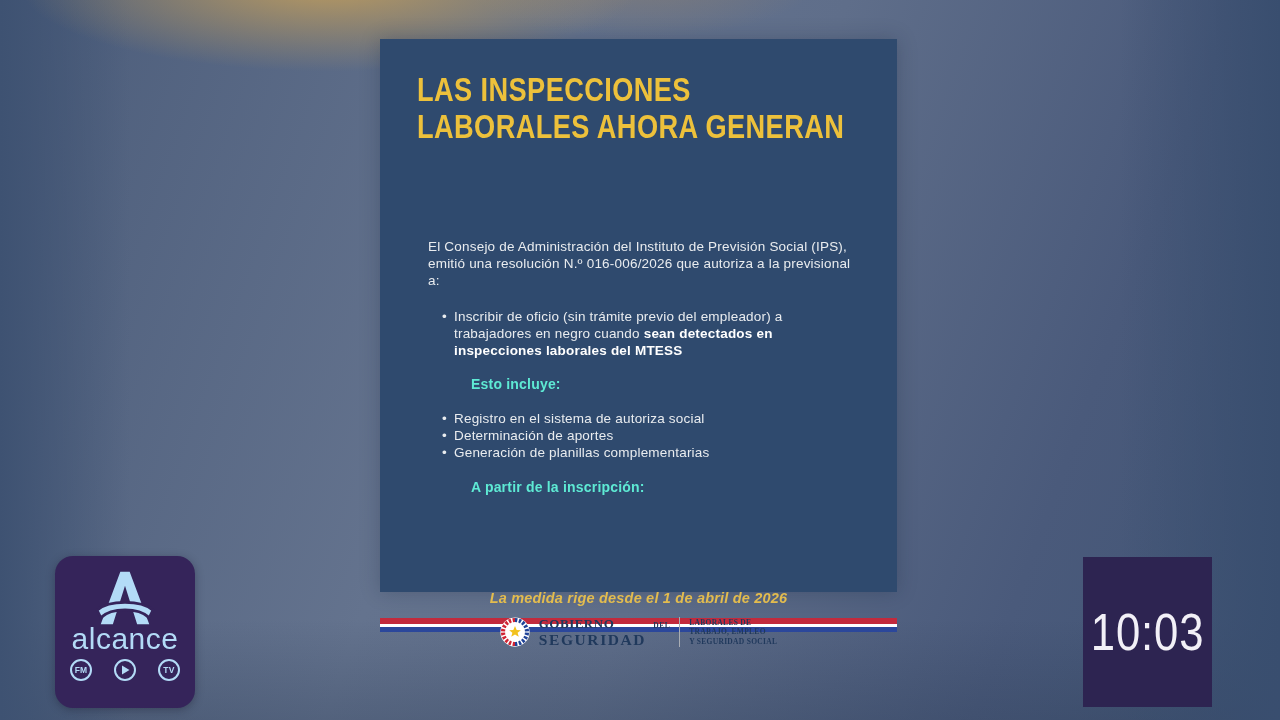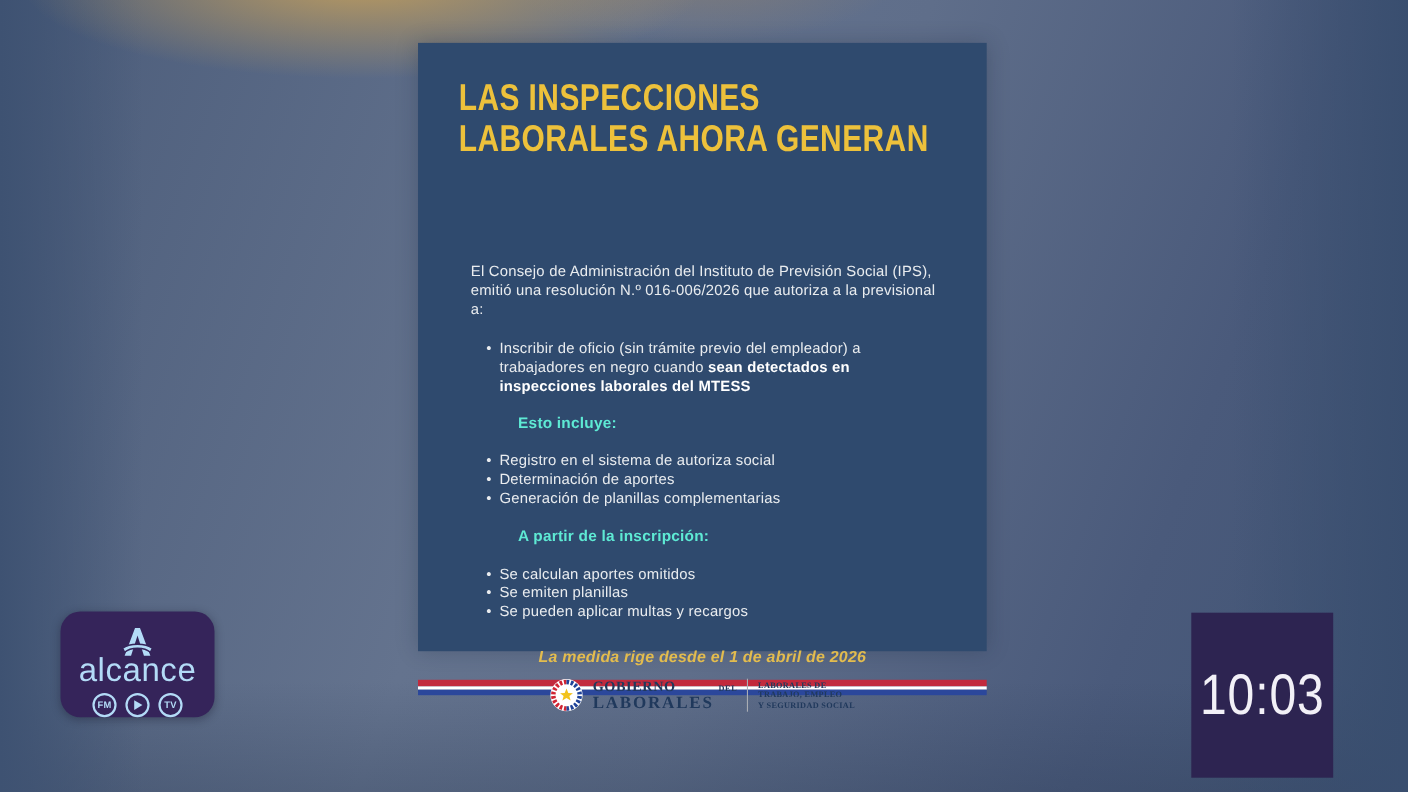--- a/index.html
+++ b/index.html
@@ -68,28 +68,28 @@
   .emblem { width:30px; height:30px; flex:0 0 auto; }
   .gob { text-align:left; line-height:1; }
   .gob1 { font-size:13px; font-weight:700; letter-spacing:.5px; }
   .gob1 .del { font-size:7.5px; margin-left:3px; letter-spacing:.5px;padding-left:36px; }
   .gob2 { font-size:15.5px; font-weight:700; letter-spacing:1.6px; margin-top:2px; }
   .vdiv { width:1px; height:30px; background:#a9adb4; }
   .min { font-size:7.5px; font-weight:700; line-height:9.5px; letter-spacing:.3px; }
 
   
   .station-logo {
-    position:absolute; left:55px; top:556px; width:140px; height:96px;
+    position:absolute; left:55px; top:556px; width:140px; height:152px;
     background:#35245a; border-radius:18px;
     display:flex; flex-direction:column; align-items:center;
     box-shadow:0 2px 8px rgba(20,20,40,.35);
   }
   .a-mark { width:62px; height:56px; margin-top:14px; }
   .station-name { color:#b3dbf7; font-size:30px; line-height:30px; letter-spacing:.5px; margin-top:-2px; }
-  .badges { display:flex; gap:8px; margin-top:5px; }
+  .badges { display:flex; gap:22px; margin-top:5px; }
   .badge {
     width:22px; height:22px; border:2px solid #b3dbf7; border-radius:50%;
     display:flex; align-items:center; justify-content:center;
     color:#b3dbf7; font-size:8.5px; font-weight:700; letter-spacing:.2px;
   }
 
   
   .clock {
     position:absolute; left:1083px; top:557px; width:129px; height:150px;
     background:#2d2451; display:flex; align-items:center; justify-content:center;
@@ -116,44 +116,39 @@
     </ul>
 
     <div class="sec-title t1">Esto incluye:</div>
     <ul class="blist l1">
       <li>Registro en el sistema de autoriza social</li>
       <li>Determinación de aportes</li>
       <li>Generación de planillas complementarias</li>
     </ul>
 
     <div class="sec-title t2">A partir de la inscripción:</div>
-    <ul class="blist l2">
-      <li>Se calculan aportes omitidos</li>
-      <li>Se emiten planillas</li>
-      <li>Se pueden aplicar multas y recargos</li>
-    </ul>
 
     <div class="footnote">La medida rige desde el 1 de abril de 2026</div>
 
     <div class="flagband">
       <div class="stripe-red"></div>
       <div class="stripe-white"></div>
       <div class="stripe-blue"></div>
     </div>
 
     <div class="footer">
       <svg class="emblem" viewBox="0 0 40 40">
         <circle cx="20" cy="20" r="19.5" fill="#ffffff"></circle>
         <path d="M20,4 A16,16 0 0 0 20,36" fill="none" stroke="#cf2433" stroke-width="5.5" stroke-dasharray="3.2,2"></path>
         <path d="M20,4 A16,16 0 0 1 20,36" fill="none" stroke="#1f4398" stroke-width="5.5" stroke-dasharray="3.2,2"></path>
         <path d="M20,12 L22.2,17.2 L27.8,17.5 L23.5,21 L25,26.4 L20,23.4 L15,26.4 L16.5,21 L12.2,17.5 L17.8,17.2 Z" fill="#f2c21d"></path>
       </svg>
       <div class="gob">
         <div class="gob1"><span>GOBIERNO</span><span class="del">DEL</span></div>
-        <div class="gob2">LABORALES</div>
+        <div class="gob2">SEGURIDAD</div>
       </div>
       <div class="vdiv"></div>
       <div class="min">
         <div>LABORALES DE</div>
         <div>TRABAJO, EMPLEO</div>
         <div>Y SEGURIDAD SOCIAL</div>
       </div>
     </div>
   </div>
 

